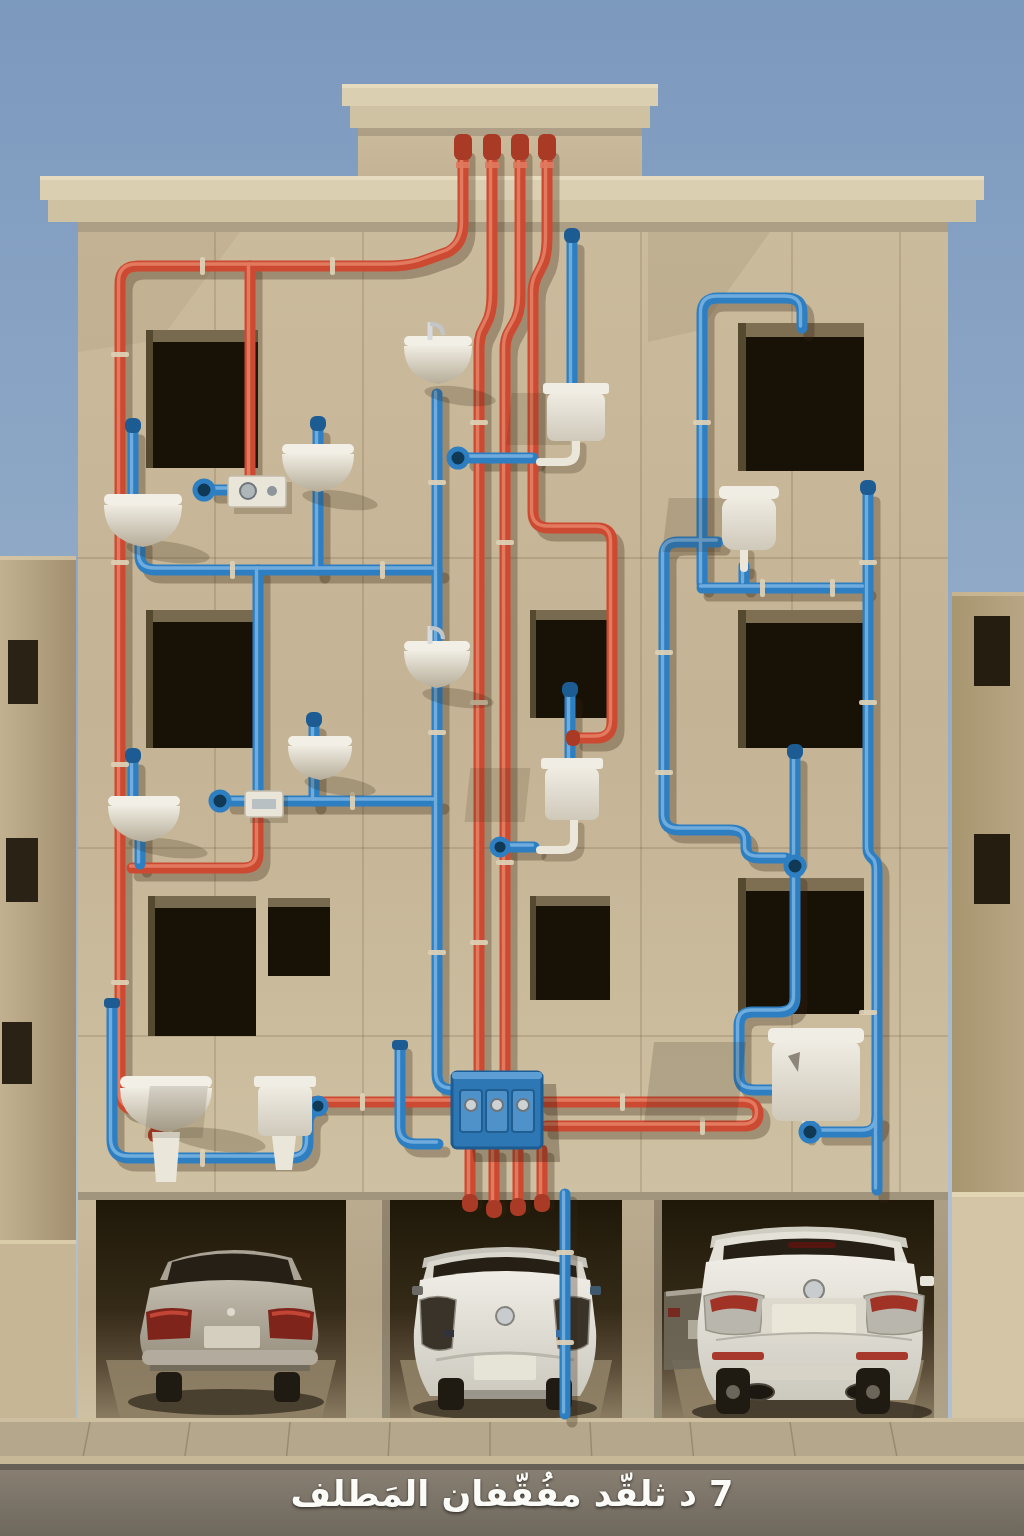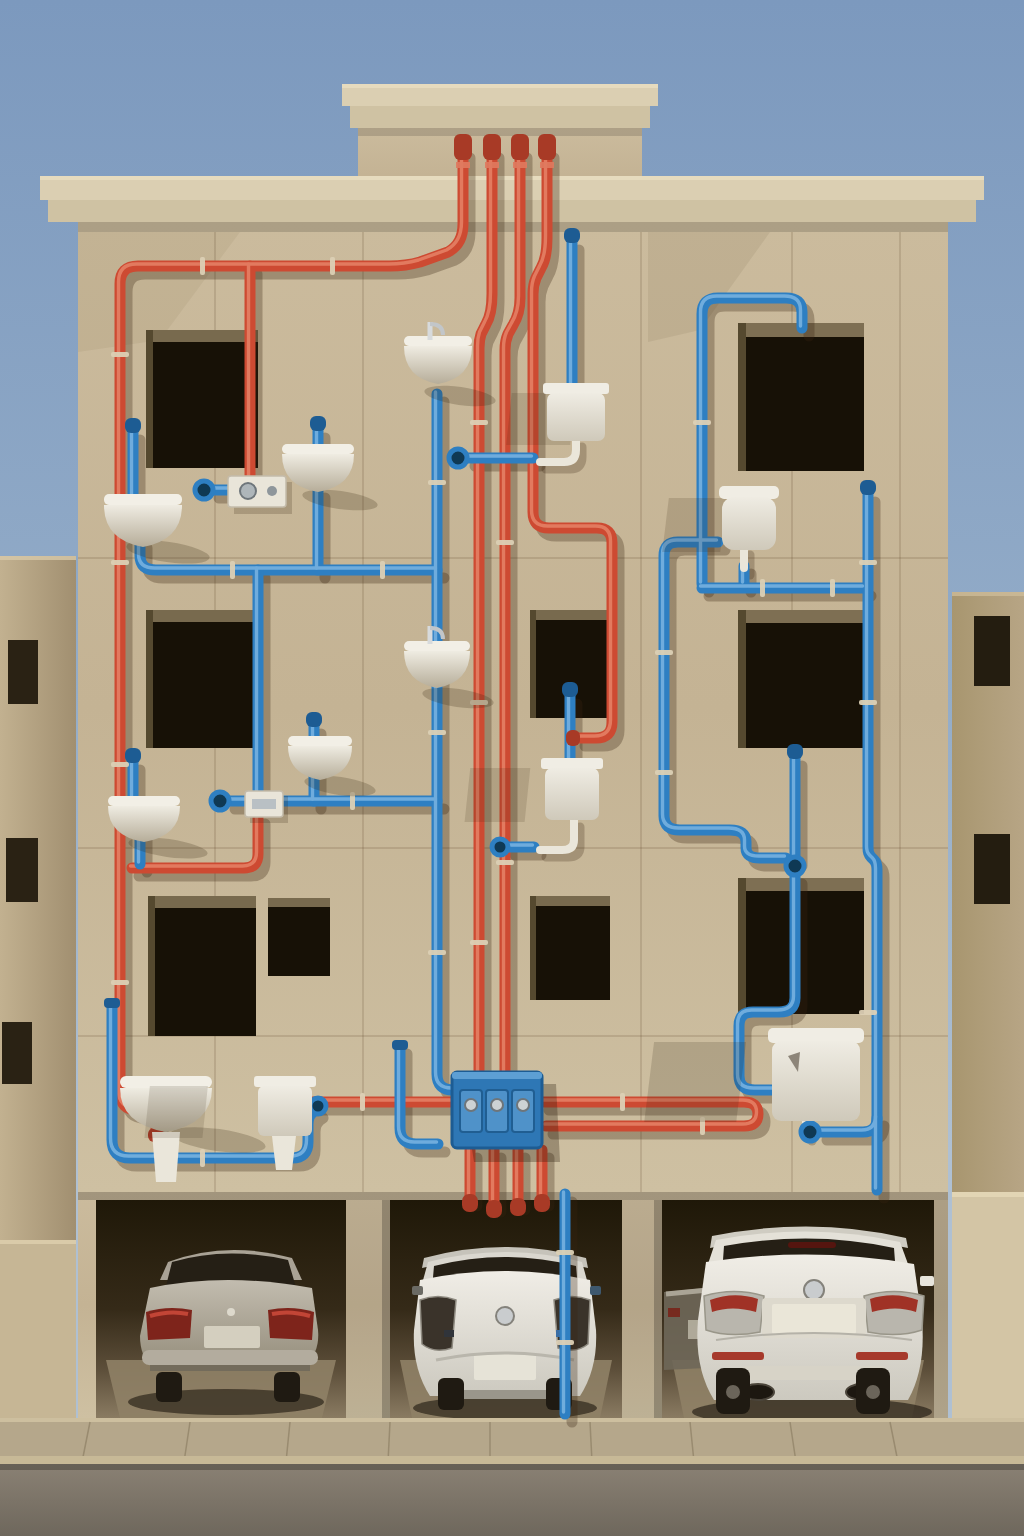--- a/index.html
+++ b/index.html
@@ -511,13 +511,16 @@
       <rect x="460" y="1090" width="22" height="42" rx="3" fill="var(--manifold-panel)" stroke="#205E92" stroke-width="2"></rect>
       <rect x="486" y="1090" width="22" height="42" rx="3" fill="var(--manifold-panel)" stroke="#205E92" stroke-width="2"></rect>
       <rect x="512" y="1090" width="22" height="42" rx="3" fill="var(--manifold-panel)" stroke="#205E92" stroke-width="2"></rect>
       <circle cx="471" cy="1105" r="6" fill="#CDD2D4" stroke="#6E757A" stroke-width="2"></circle>
       <circle cx="497" cy="1105" r="6" fill="#CDD2D4" stroke="#6E757A" stroke-width="2"></circle>
       <circle cx="523" cy="1105" r="6" fill="#CDD2D4" stroke="#6E757A" stroke-width="2"></circle>
     </g>
   </g>
 </svg>
 
+<div id="caption" dir="rtl">
+  <span>7 د ثلقّد مفُقّفان المَطلف</span>
 </div>
+</div>
 
 </body></html>

